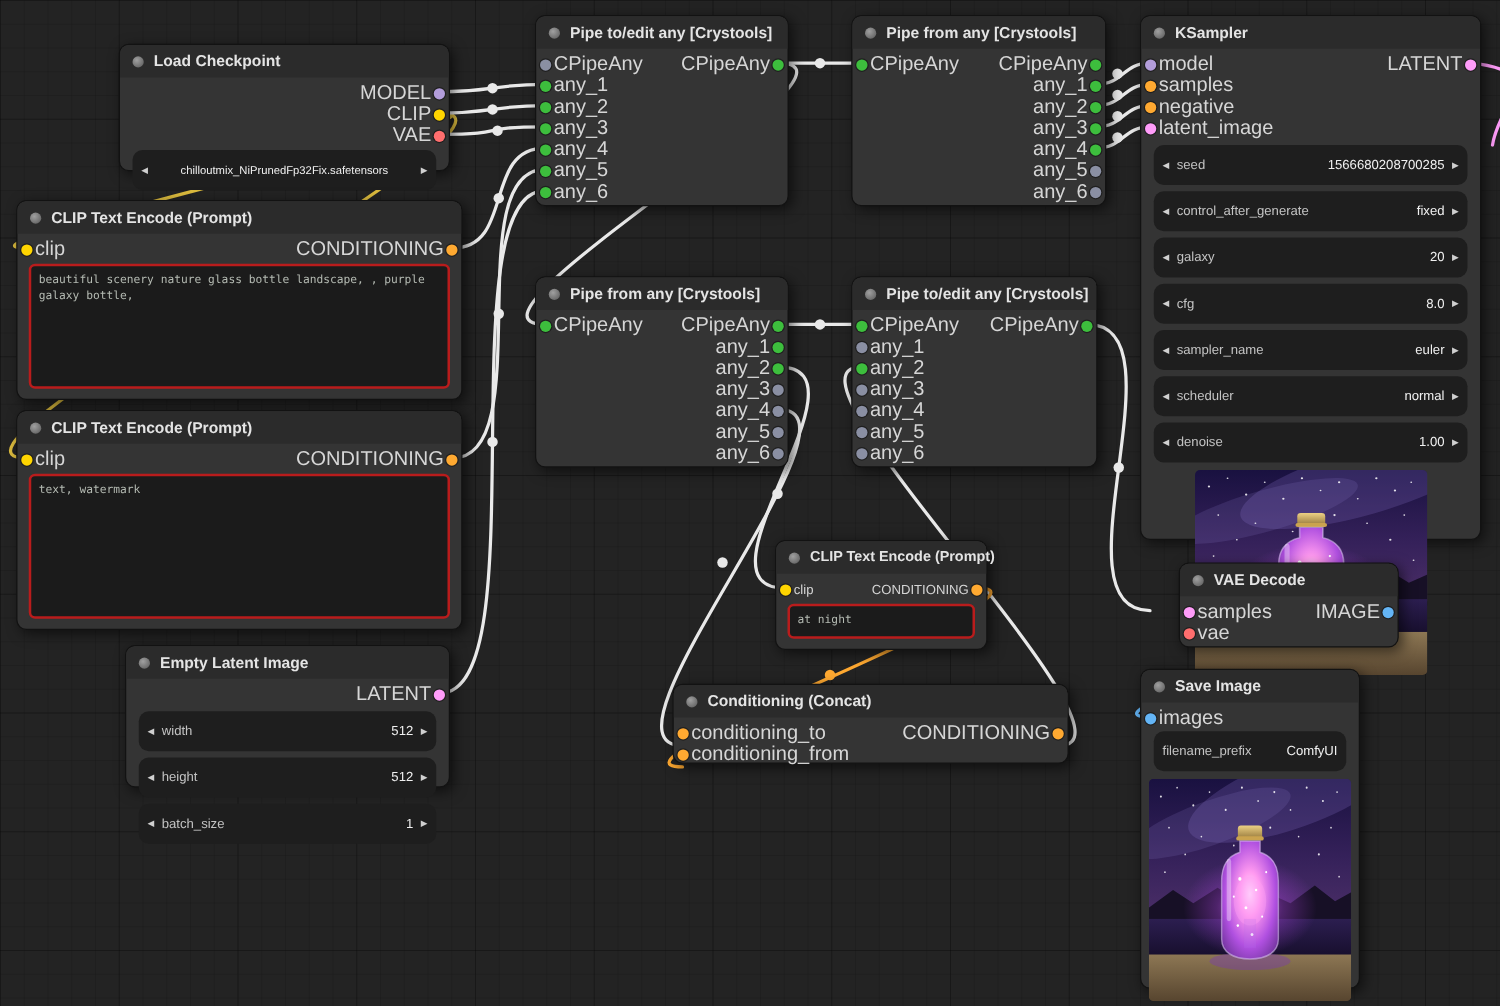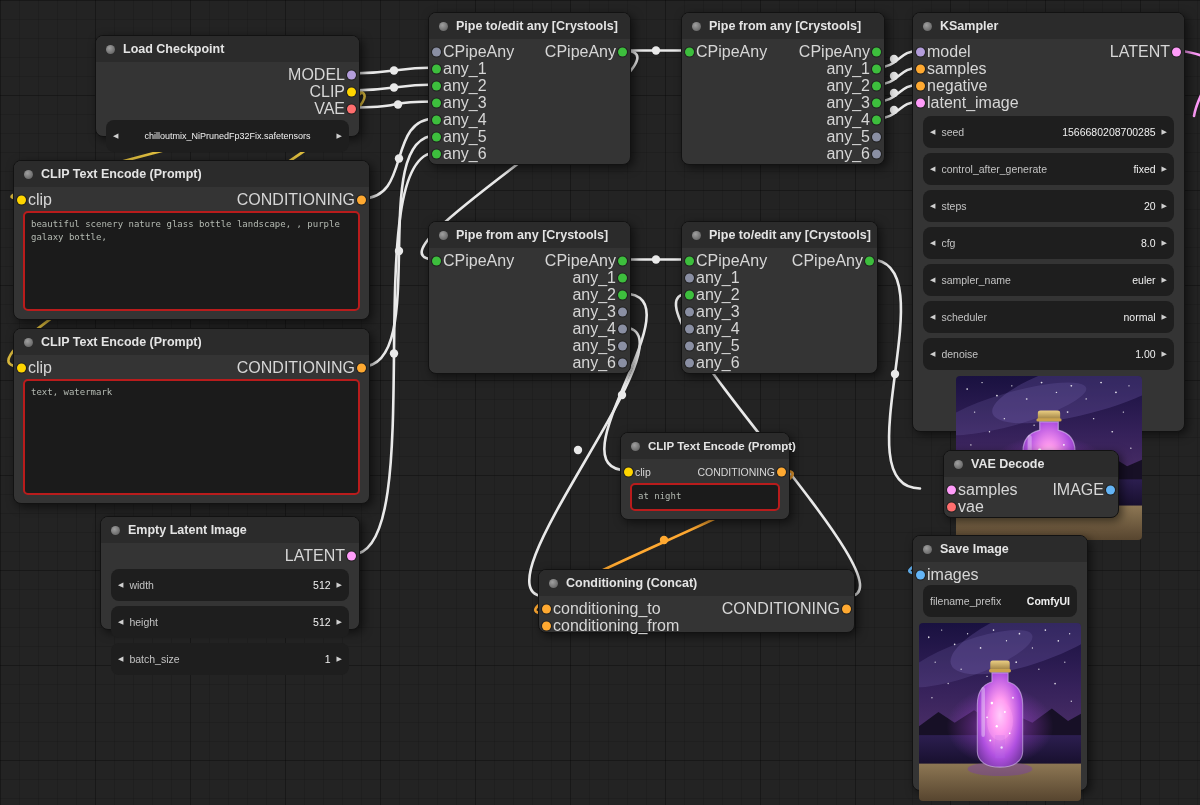--- a/index.html
+++ b/index.html
@@ -440,21 +440,21 @@
       <div class="row" style="font-size:10.5px">
         <span class="dot l" style="background: rgb(255, 213, 0);"></span>
         <span class="lbl-in">clip</span>
         <span class="lbl-out">CONDITIONING</span>
         <span class="dot r" style="background: rgb(255, 169, 49);"></span>
       </div>
       <div class="prompt" style="height:28px">at night</div>
     </div>
   </div>
 
-  <div class="node" style="left:538px;top:569px;width:317px;height:64px">
+  <div class="node" style="left:538px;top:547px;width:317px;height:64px">
     <div class="ntitle">
       <span class="tdot"></span>
       <span>Conditioning (Concat)</span>
     </div>
     <div class="nbody">
       <div class="row">
         <span class="dot l" style="background: rgb(255, 169, 49);"></span>
         <span class="lbl-in">conditioning_to</span>
         <span class="lbl-out">CONDITIONING</span>
         <span class="dot r" style="background: rgb(255, 169, 49);"></span>
@@ -498,21 +498,21 @@
         <span class="arr">▶</span>
       </div>
       <div class="widget">
         <span class="arr">◀</span>
         <span class="wl">control_after_generate</span>
         <span class="wv">fixed</span>
         <span class="arr">▶</span>
       </div>
       <div class="widget">
         <span class="arr">◀</span>
-        <span class="wl">steps</span>
+        <span class="wl">galaxy</span>
         <span class="wv">20</span>
         <span class="arr">▶</span>
       </div>
       <div class="widget">
         <span class="arr">◀</span>
         <span class="wl">cfg</span>
         <span class="wv">8.0</span>
         <span class="arr">▶</span>
       </div>
       <div class="widget">
@@ -564,21 +564,21 @@
       <span class="tdot"></span>
       <span>Save Image</span>
     </div>
     <div class="nbody">
       <div class="row">
         <span class="dot l" style="background: rgb(100, 181, 246);"></span>
         <span class="lbl-in">images</span>
       </div>
       <div class="widget" style="margin-top:2px">
         <span class="wl">filename_prefix</span>
-        <span class="wv" style="font-weight:bold">ComfyUI</span>
+        <span class="wv" style="font-weight:normal">ComfyUI</span>
       </div>
       <svg class="preview" width="162" height="178">
           <use href="#bottle-scene"></use>
         </svg>
     </div>
   </div>
 
 </div>
 
 </body></html>

